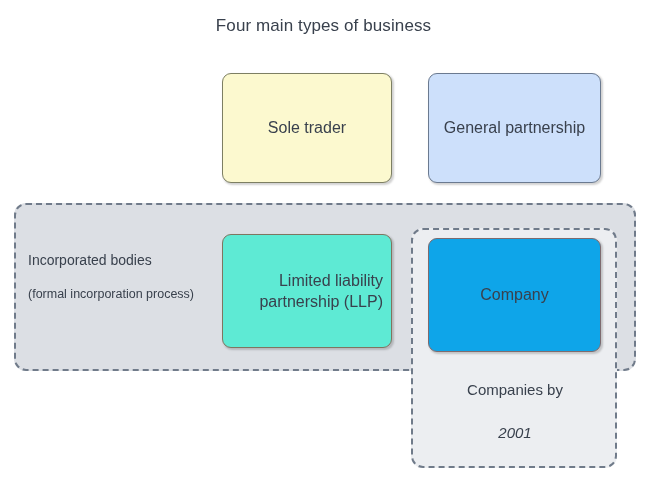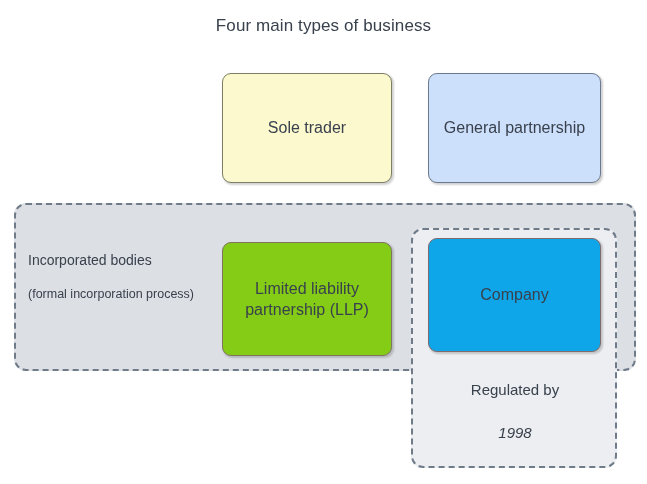--- a/index.html
+++ b/index.html
@@ -116,25 +116,26 @@
   #box-general-partnership {
     left: 428px;
     top: 73px;
     width: 173px;
     height: 110px;
     background: #cde0fb;
     border-color: #6b7a90;
   }
   #box-llp {
     left: 222px;
-    top: 242px;
+    top: 234px;
     width: 170px;
     height: 114px;
-    background: #84cc16;
+    background: #5eead4;
     border-color: #7f7560;
+    text-align: right;
   }
   #box-company {
     left: 428px;
     top: 238px;
     width: 173px;
     height: 114px;
     background: #0ea5e9;
     border-color: #7e6b6f;
   }
   .entity-label {
@@ -152,23 +153,23 @@
   <div class="group-box" id="group-incorporated"></div>
 
   <div class="group-box" id="group-regulated"></div>
 
   <div class="group-label">
     <span class="group-label-title">Incorporated bodies</span>
     <span class="group-label-sub">(formal incorporation process)</span>
   </div>
 
   <div class="regulated-caption">
-    <span>Regulated by</span><br>
+    <span>Companies by</span><br>
     <br>
-    <span class="act">1998</span>
+    <span class="act">2001</span>
   </div>
 
   <div class="entity-box" id="box-general-partnership">
     <span class="entity-label">General partnership</span>
   </div>
 
   <div class="entity-box" id="box-sole-trader">
     <span class="entity-label">Sole trader</span>
   </div>
 

